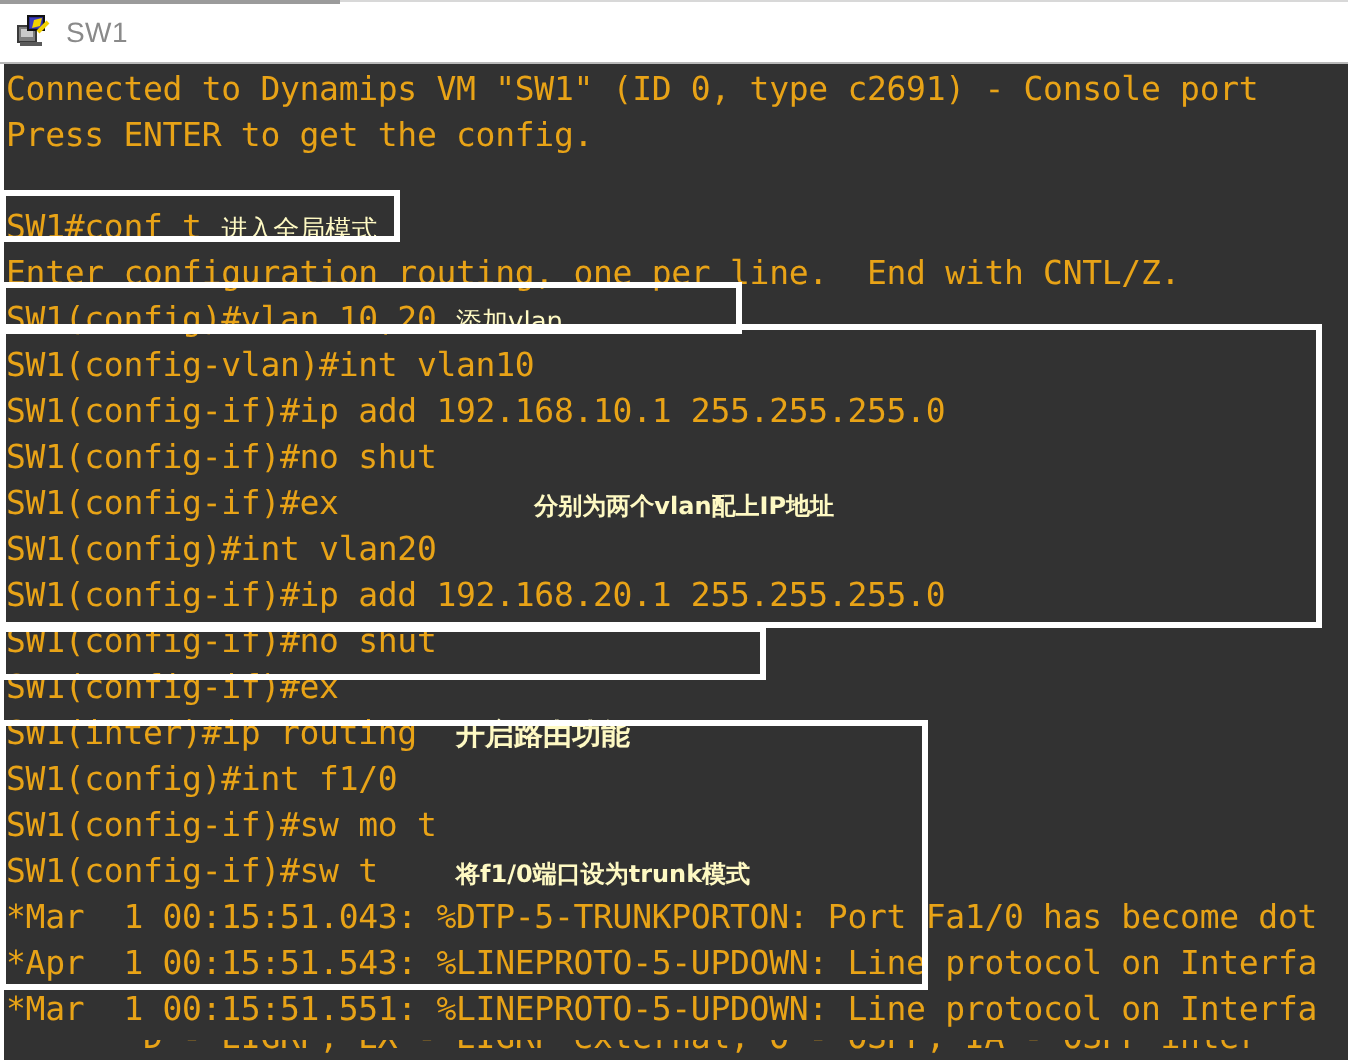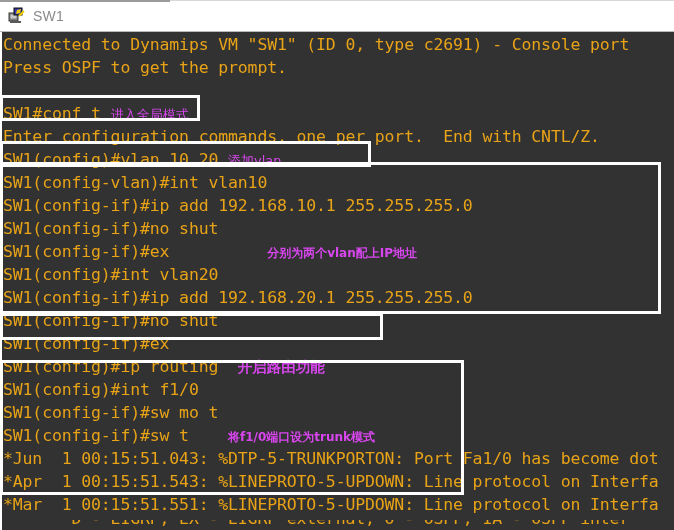--- a/index.html
+++ b/index.html
@@ -77,21 +77,21 @@
     height: 23px;
     line-height: 23px;
     white-space: pre;
     font-size: 16.5px;
     color: #e8a317;
     letter-spacing: -0.15px;
   }
   .line .cn {
     font-family: "DejaVu Sans", sans-serif;
     font-size: 13px;
-    color: #d946ef;
+    color: #fef9c3;
     letter-spacing: 0;
     margin-top: 48px;
   }
   .line .cn.bold {
     font-weight: bold;
     font-size: 14.5px;
     font-family: Liberation Serif, serif;
   }
   .line .cn.big {
     font-weight: bold;
@@ -137,38 +137,38 @@
         <path d="M11 9 L16 4" stroke="#f2d100" stroke-width="2" fill="none"></path>
       </svg>
     </span>
     <span class="tb-title">SW1</span>
   </div>
 
   <div class="terminal">
     <div class="term-leftedge"></div>
     <div class="lines" id="term-lines">
         <div class="line"><span>Connected to Dynamips VM "SW1" (ID 0, type c2691) - Console port</span></div>
-        <div class="line"><span>Press OSPF to get the prompt.</span></div>
+        <div class="line"><span>Press ENTER to get the config.</span></div>
         <div class="line"><span></span></div>
         <div class="line"><span>SW1#conf t </span><span class="cn">进入全局模式</span></div>
-        <div class="line"><span>Enter configuration commands, one per port.  End with CNTL/Z.</span></div>
+        <div class="line"><span>Enter configuration routing, one per line.  End with CNTL/Z.</span></div>
         <div class="line"><span>SW1(config)#vlan 10,20 </span><span class="cn">添加vlan</span></div>
         <div class="line"><span>SW1(config-vlan)#int vlan10</span></div>
         <div class="line"><span>SW1(config-if)#ip add 192.168.10.1 255.255.255.0</span></div>
         <div class="line"><span>SW1(config-if)#no shut</span></div>
         <div class="line"><span>SW1(config-if)#ex          </span><span class="cn big">分别为两个vlan配上IP地址</span></div>
         <div class="line"><span>SW1(config)#int vlan20</span></div>
         <div class="line"><span>SW1(config-if)#ip add 192.168.20.1 255.255.255.0</span></div>
         <div class="line"><span>SW1(config-if)#no shut</span></div>
         <div class="line"><span>SW1(config-if)#ex</span></div>
-        <div class="line"><span>SW1(config)#ip routing  </span><span class="cn bold">开启路由功能</span></div>
+        <div class="line"><span>SW1(inter)#ip routing  </span><span class="cn bold">开启路由功能</span></div>
         <div class="line"><span>SW1(config)#int f1/0</span></div>
         <div class="line"><span>SW1(config-if)#sw mo t</span></div>
         <div class="line"><span>SW1(config-if)#sw t    </span><span class="cn big">将f1/0端口设为trunk模式</span></div>
-        <div class="line"><span>*Jun  1 00:15:51.043: %DTP-5-TRUNKPORTON: Port Fa1/0 has become dot</span></div>
+        <div class="line"><span>*Mar  1 00:15:51.043: %DTP-5-TRUNKPORTON: Port Fa1/0 has become dot</span></div>
         <div class="line"><span>*Apr  1 00:15:51.543: %LINEPROTO-5-UPDOWN: Line protocol on Interfa</span></div>
         <div class="line"><span>*Mar  1 00:15:51.551: %LINEPROTO-5-UPDOWN: Line protocol on Interfa</span></div>
         <div class="line"><span>SW1(config-if)#sw t en d</span></div>
       </div>
     <div id="anno-boxes">
         <div class="annobox" style="left: 0px; top: 63px; width: 200px; height: 26px;"></div>
         <div class="annobox" style="left: 0px; top: 109px; width: 371px; height: 26px;"></div>
         <div class="annobox" style="left: 0px; top: 130px; width: 661px; height: 152px;"></div>
         <div class="annobox" style="left: 0px; top: 281px; width: 383px; height: 27px;"></div>
         <div class="annobox" style="left: 0px; top: 328px; width: 464px; height: 135px;"></div>

